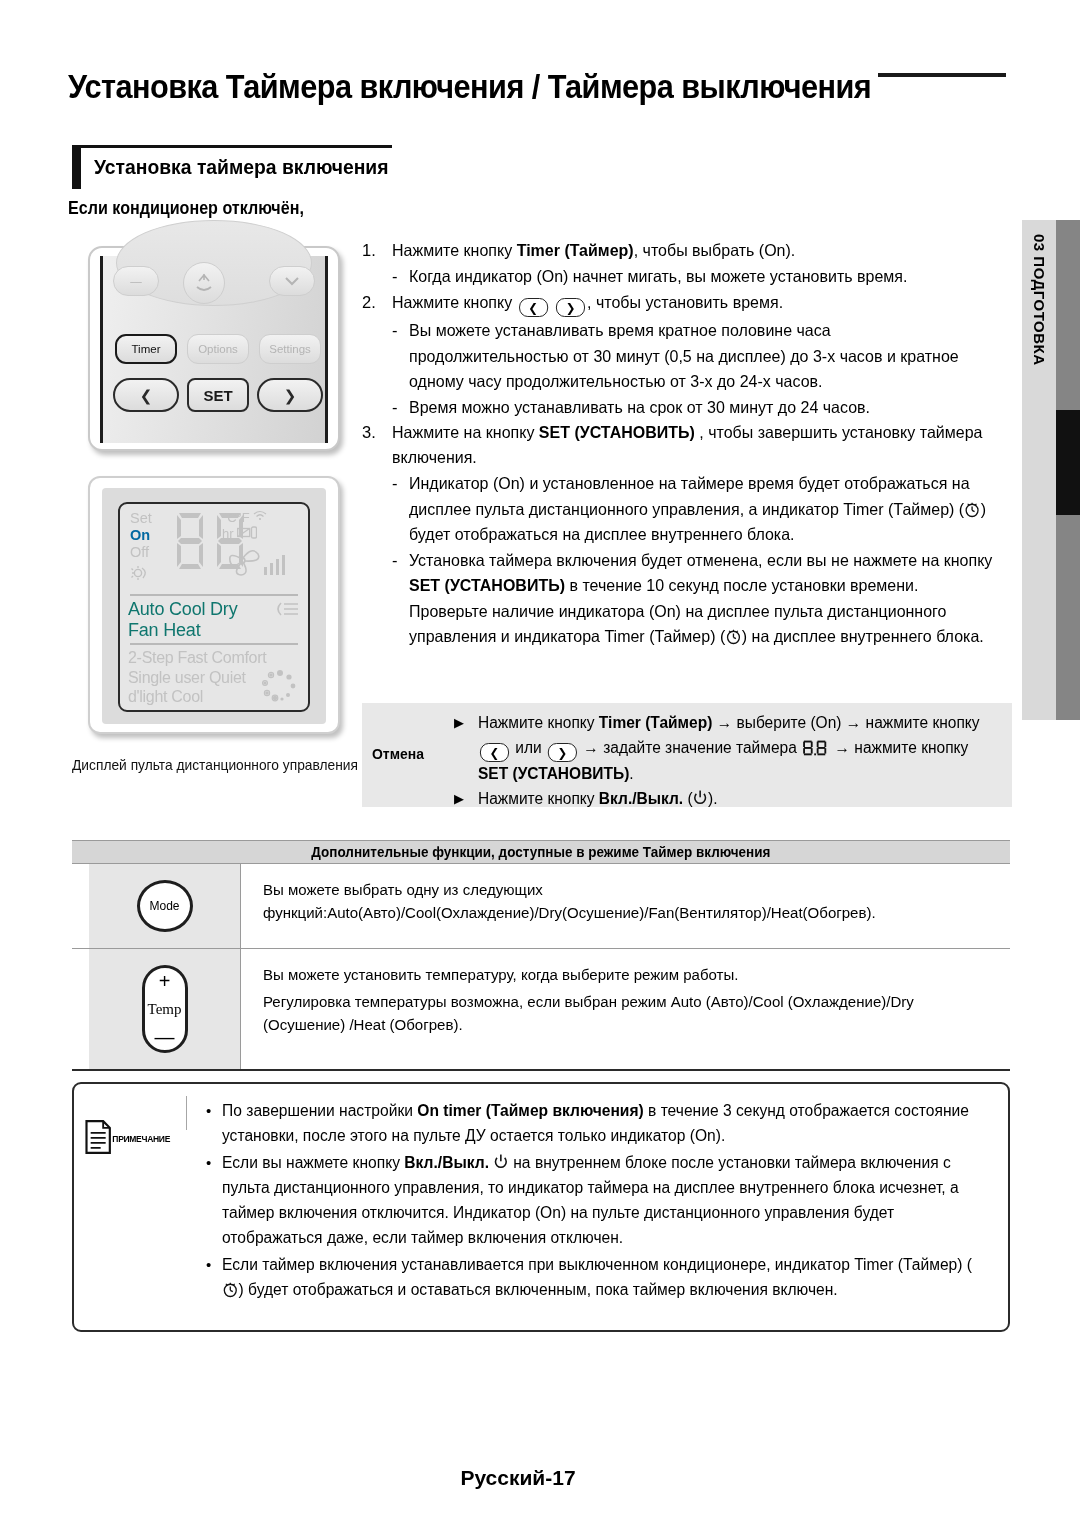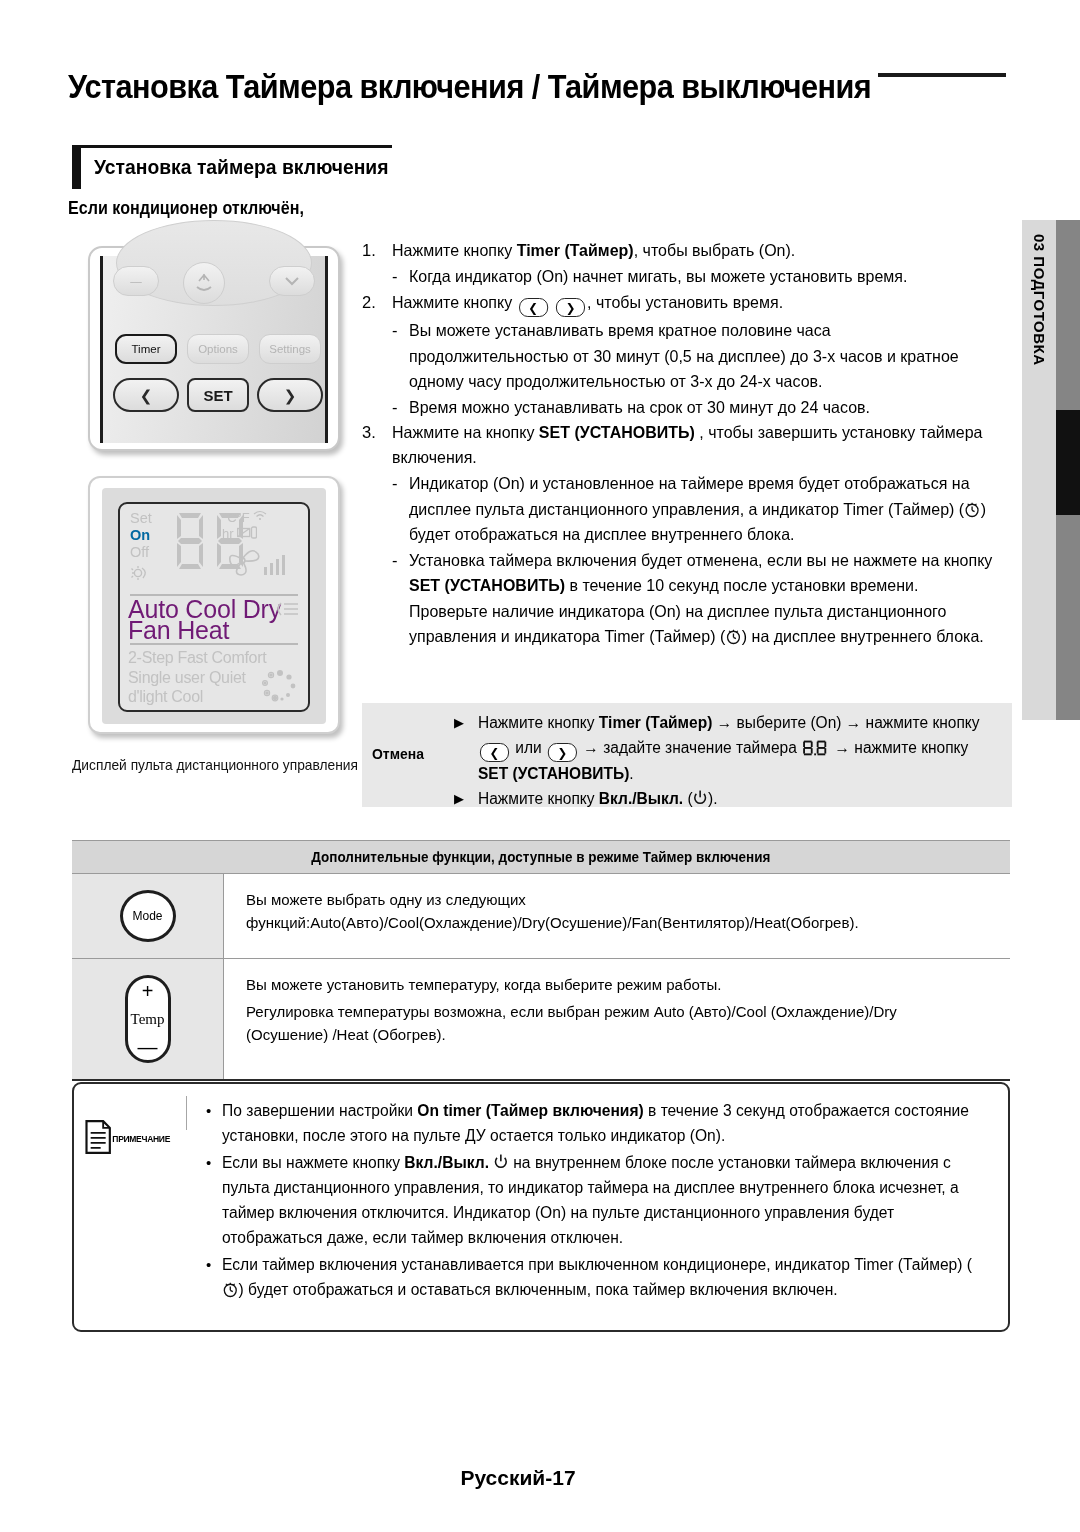--- a/index.html
+++ b/index.html
@@ -96,21 +96,21 @@
   .seg-on { color:#0369a1; font-weight:bold; }
   .lcd-row1 { position:relative; height:82px; }
   .lcd-left { position:absolute; left:2px; top:0; font-size:14.5px; line-height:17px; }
   .digits {
     position:absolute; left:44px; top:1px; display:flex; gap:4px;
   }
   .digit { width:36px; height:60px; }
   .lcd-right { position:absolute; right:2px; top:0; width:76px; }
   .units { font-size:13px; line-height:14px; color:#c2c2c2; letter-spacing:0px; }
   .divline { height:2px; background:#b9b9b9; margin:2px 2px 3px; }
-  .lcd-modes { font-size:25px; line-height:21px; color:#701a75; letter-spacing:-0.2px; position:relative; }
+  .lcd-modes { font-size:18px; line-height:21px; color:#0f766e; letter-spacing:-0.2px; position:relative; }
   .lcd-opts { font-size:16px; line-height:19.5px; color:#c2c2c2; letter-spacing:-0.3px; position:relative; }
   .fig-caption {
     position:absolute; left:60px; top:756px; width:310px; text-align:center;
     font-size:14.5px; line-height:19px; color:#111;
     transform:scaleX(0.95); transform-origin:center;
   }
 
   
   #steps { position:absolute; left:362px; top:238px; width:650px; }
   .step { display:flex; font-size:16.5px; line-height:25px; margin-bottom:1px; }
@@ -140,31 +140,31 @@
     transform:scaleX(0.93); transform-origin:left center;
   }
   .cancel-lines { position:absolute; left:92px; top:8px; right:10px; }
   .cline { display:flex; font-size:16px; line-height:24.5px; }
   .cline .tri { width:24px; flex:0 0 24px; font-size:13px; }
   .cline .txt { flex:1; transform:scaleX(0.97); transform-origin:left top; }
 
   
   #func-table { position:absolute; left:72px; top:840px; width:938px; }
   .ft-head {
-    height:33px; background:#d6d6d6; border-top:1px solid #9a9a9a;
+    height:23px; background:#d6d6d6; border-top:1px solid #9a9a9a;
     display:flex; align-items:center; justify-content:center;
     font-size:14.5px; font-weight:bold;
   }
   .ft-head span { transform:scaleX(0.93); }
   .ft-row { display:flex; border-top:1px solid #9a9a9a; }
   .ft-row:last-child { border-bottom:2px solid #2b2b2b; }
   .ft-icon-cell {
     width:152px; flex:0 0 152px; background:#e6e6e6;
     display:flex; align-items:center; justify-content:center;
-    padding:16px 0; border-right:1px solid #9a9a9a;
+    padding:16px 0; border-right:1px solid #9a9a9a;margin-left:17px;
   }
   .ft-text-cell { flex:1; padding:14px 18px 14px 22px; background:#fff; }
   .ft-text-cell p { margin:0 0 4px; font-size:15.5px; line-height:23px; transform:scaleX(0.97); transform-origin:left top; }
   .ft-text-cell p:last-child { margin-bottom:0; }
   .mode-btn {
     width:56px; height:52px; border:3px solid #1e1e1e; border-radius:50%;
     display:flex; align-items:center; justify-content:center; font-size:12px;
     background:#fff;
   }
   .temp-btn {

